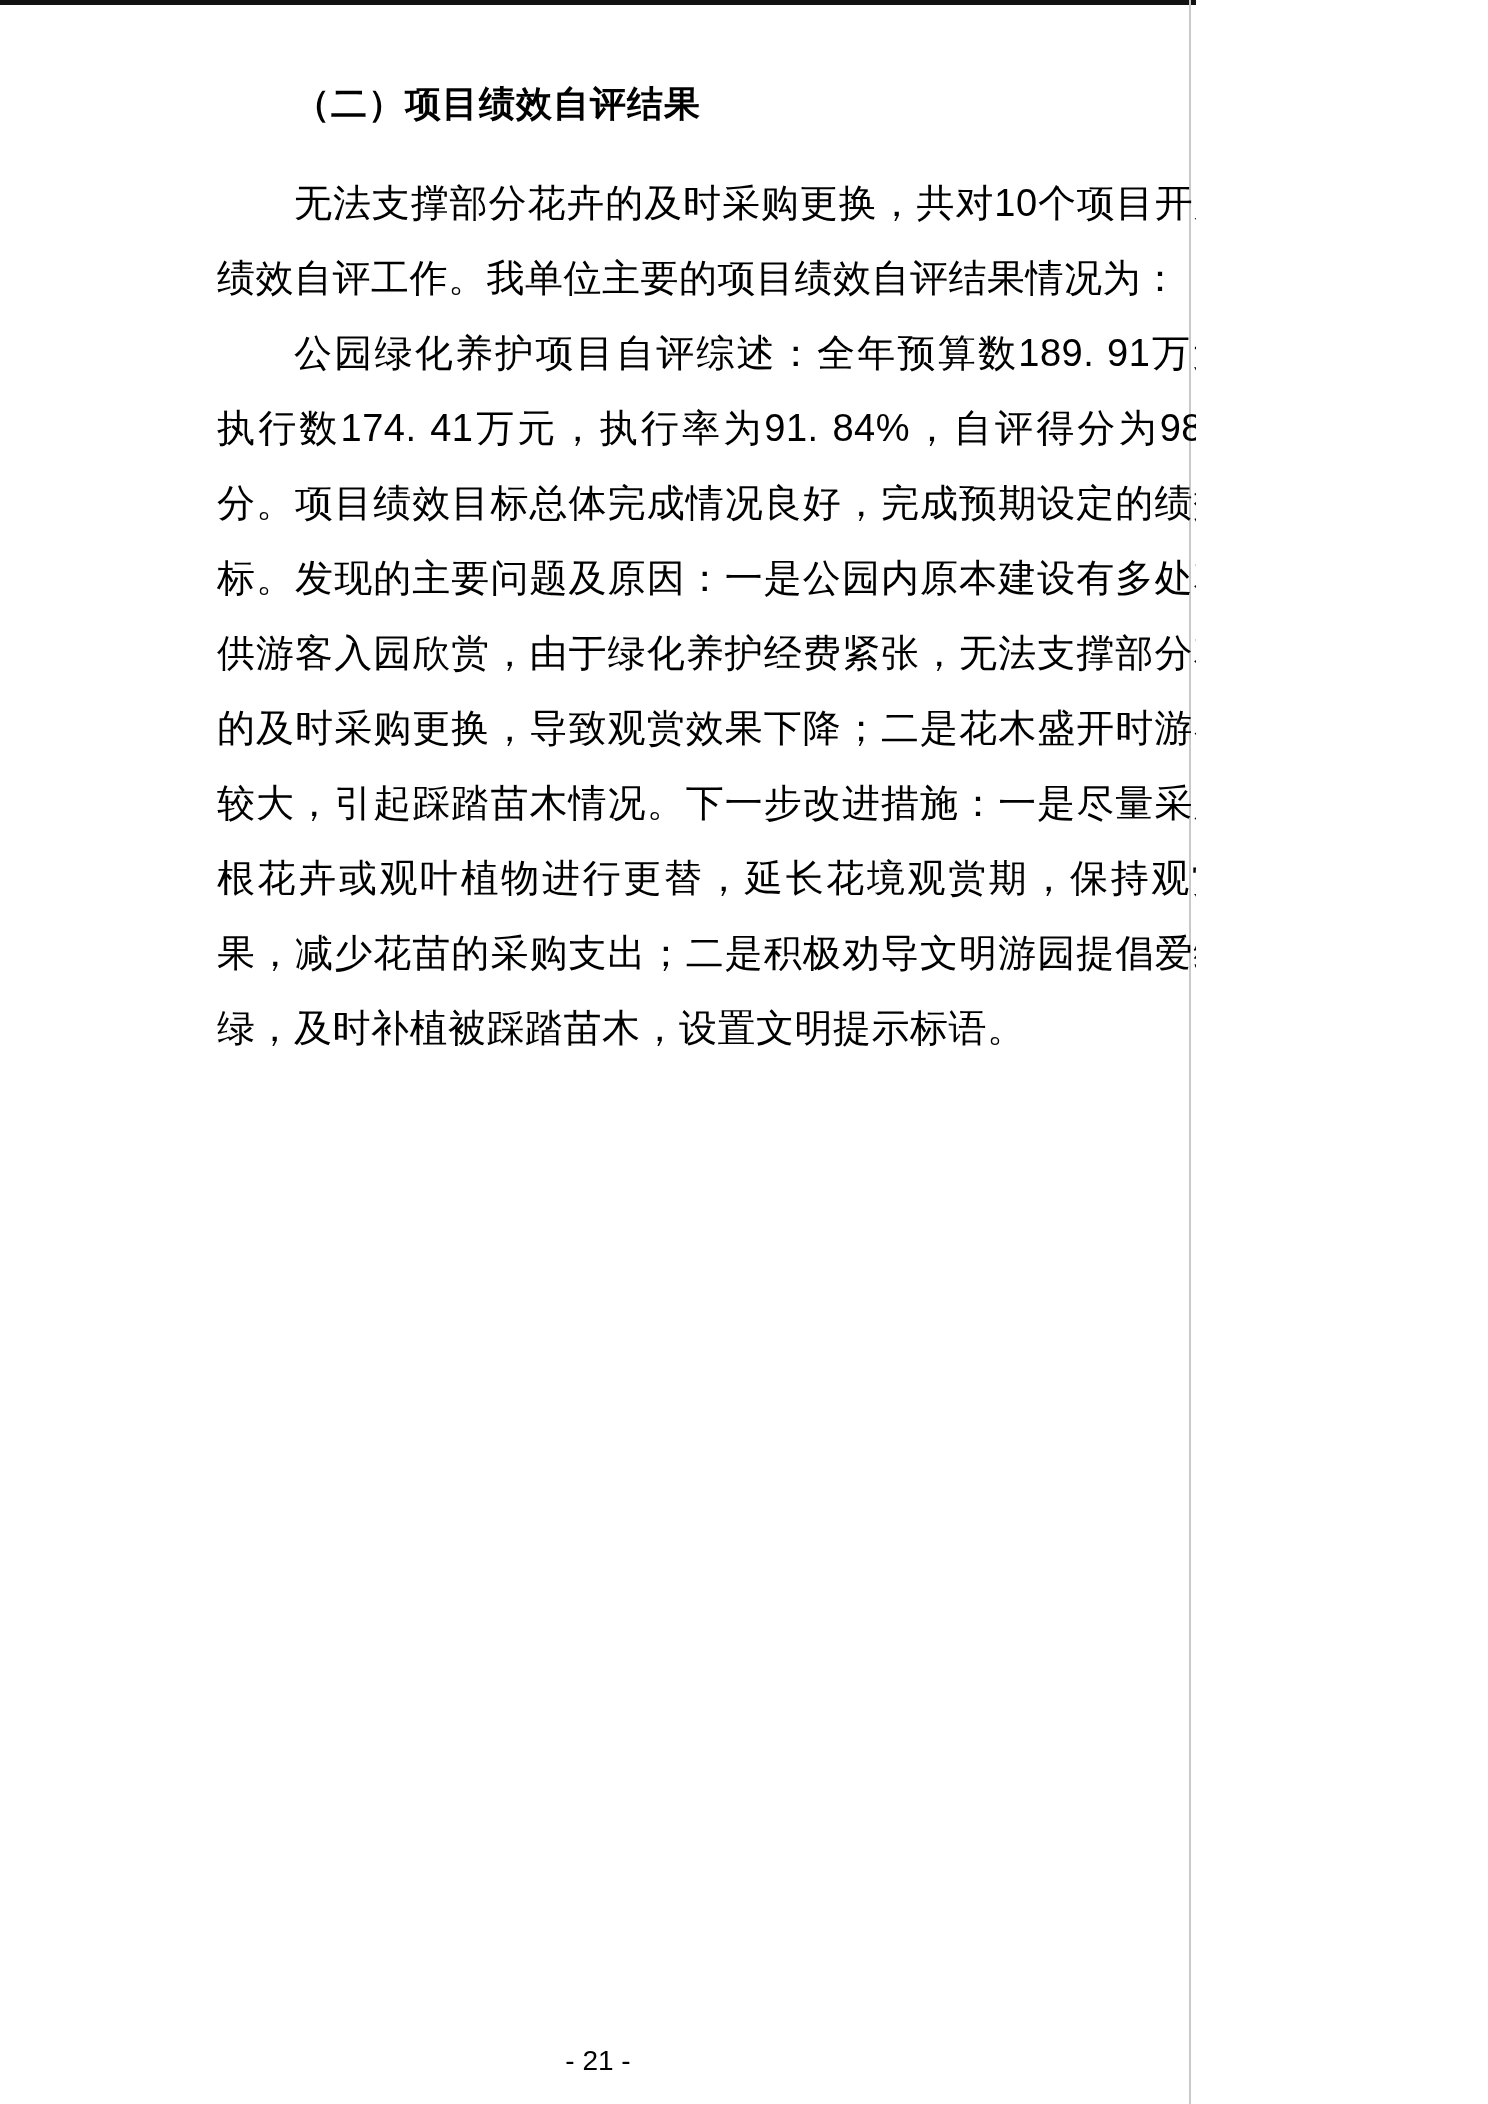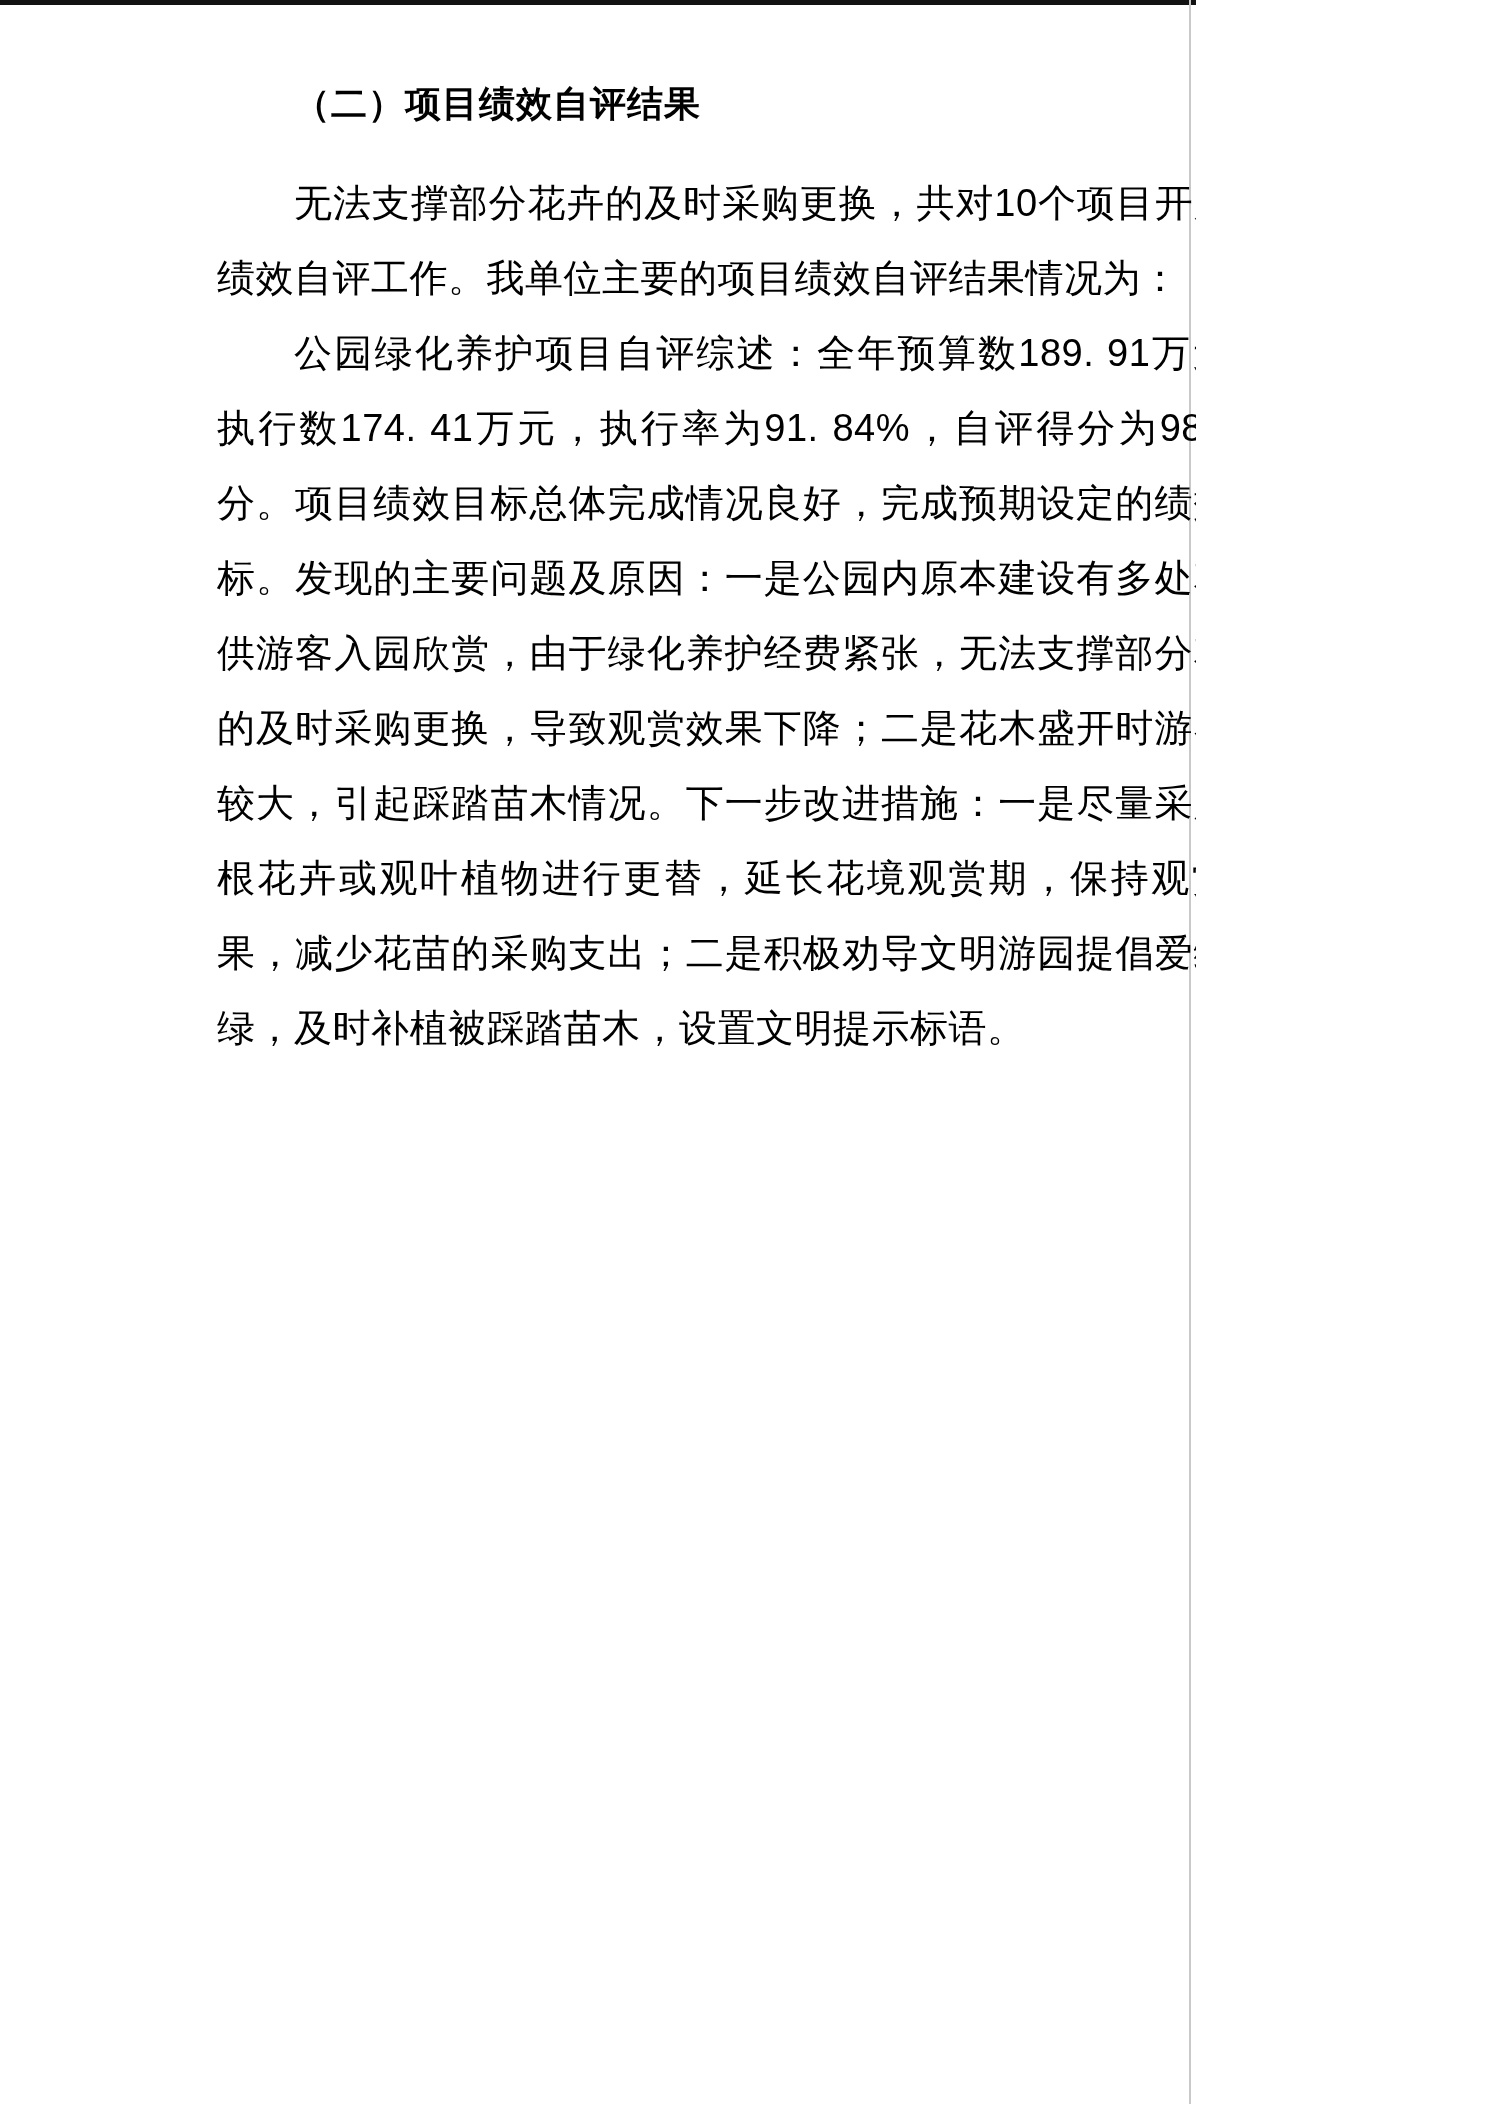--- a/index.html
+++ b/index.html
@@ -77,14 +77,15 @@
   <div class="right-scan-line"></div>
 
   <div class="content">
     <h1 class="doc-heading">（二）项目绩效自评结果</h1>
 
     <p class="doc-paragraph">无法支撑部分花卉的及时采购更换，共对10个项目开展了绩效自评工作。我单位主要的项目绩效自评结果情况为：</p>
 
     <p class="doc-paragraph">公园绿化养护项目自评综述：全年预算数189. 91万元，执行数174. 41万元，执行率为91. 84%，自评得分为98. 18分。项目绩效目标总体完成情况良好，完成预期设定的绩效目标。发现的主要问题及原因：一是公园内原本建设有多处花境供游客入园欣赏，由于绿化养护经费紧张，无法支撑部分花卉的及时采购更换，导致观赏效果下降；二是花木盛开时游客量较大，引起踩踏苗木情况。下一步改进措施：一是尽量采用宿根花卉或观叶植物进行更替，延长花境观赏期，保持观赏效果，减少花苗的采购支出；二是积极劝导文明游园提倡爱绿护绿，及时补植被踩踏苗木，设置文明提示标语。</p>
   </div>
 
+  <div class="page-number">- 21 -</div>
 
 </div>
 
 </body></html>

